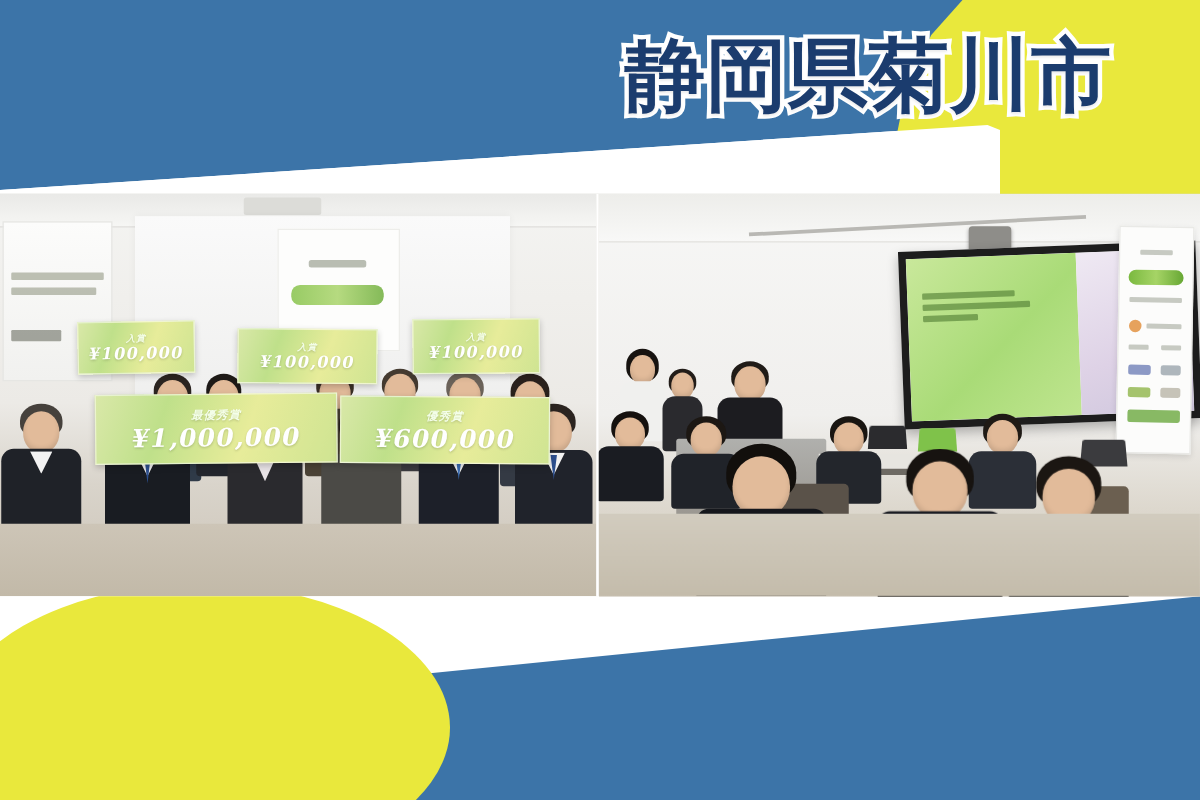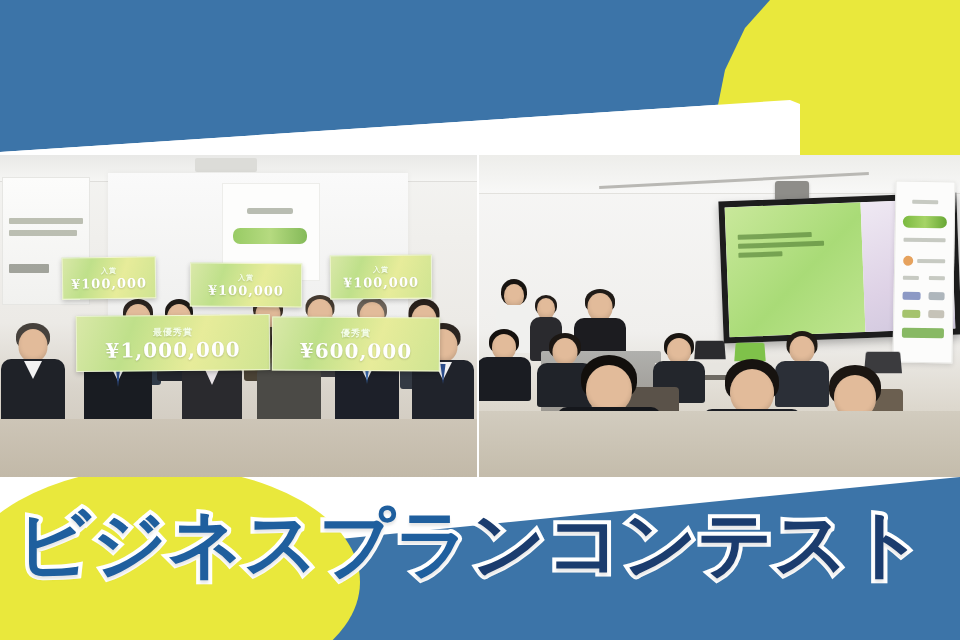--- a/index.html
+++ b/index.html
@@ -71,20 +71,21 @@
     left: 0; top: 155px;
     width: 960px; height: 322px;
     display: flex;
     overflow: hidden;
     background: #d8d5cf;
   }
   .photo {
     position: relative;
     height: 322px;
     overflow: hidden;
+    font-style: italic;
   }
   .photo-left  { width: 478px; }
   .photo-right { width: 482px; border-left: 2px solid #ffffff; }
 
   
   .room-l {
     position: absolute; inset: 0;
     background:
       linear-gradient(180deg, #f4f4f2 0%, #eceae6 52%, #d9d4cb 72%, #cbc3b6 100%);
   }
@@ -312,20 +313,21 @@
 <body>
 
 <div id="poster">
 
   <div class="top-band">
     <div class="top-blue"></div>
     <div class="top-yellow"></div>
     <div class="top-white-wedge"></div>
   </div>
 
+  <div class="headline-top">静岡県菊川市</div>
 
   <div class="photo-strip">
 
     <div class="photo photo-left">
       <div class="room-l"></div>
       <div class="ceiling-l"></div>
       <div class="vent-l"></div>
       <div class="screen-wall-l"></div>
 
       <div class="poster-l">
@@ -531,15 +533,14 @@
 
       <div class="floor-r"></div>
     </div>
   </div>
 
   <div class="bottom-band">
     <div class="bottom-blue"></div>
     <div class="bottom-yellow"></div>
   </div>
 
-  <div class="headline-bottom"><span>ビジネスプラ</span><span class="seg-dark">ンコンテスト</span></div>
 
 </div>
 
 </body></html>

